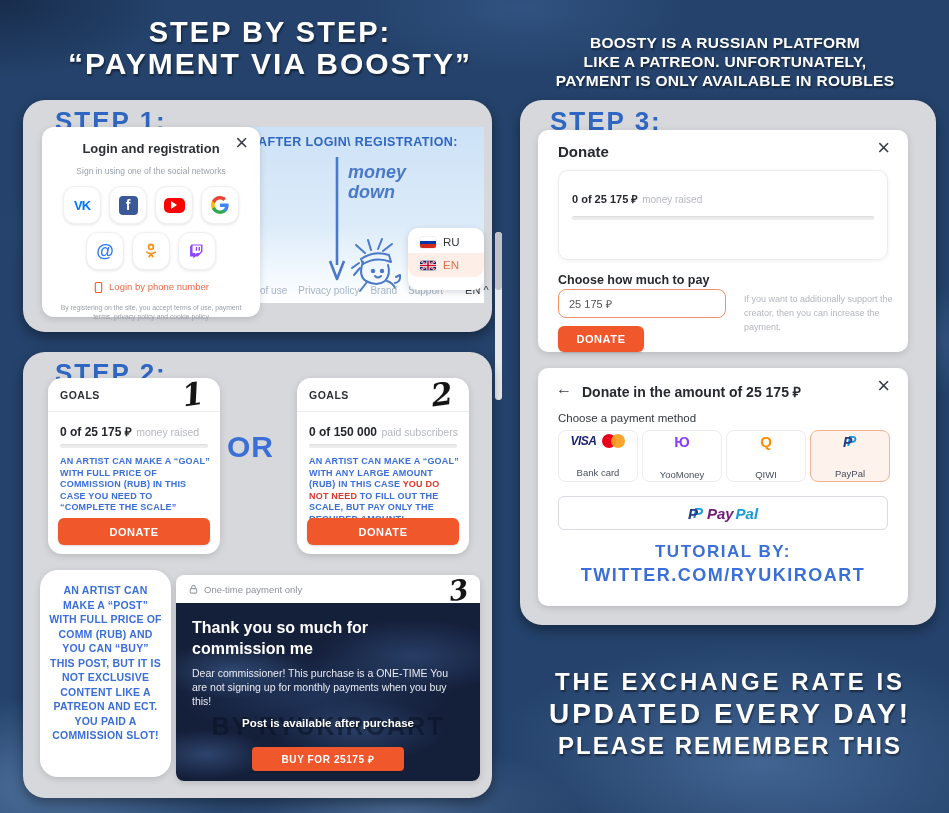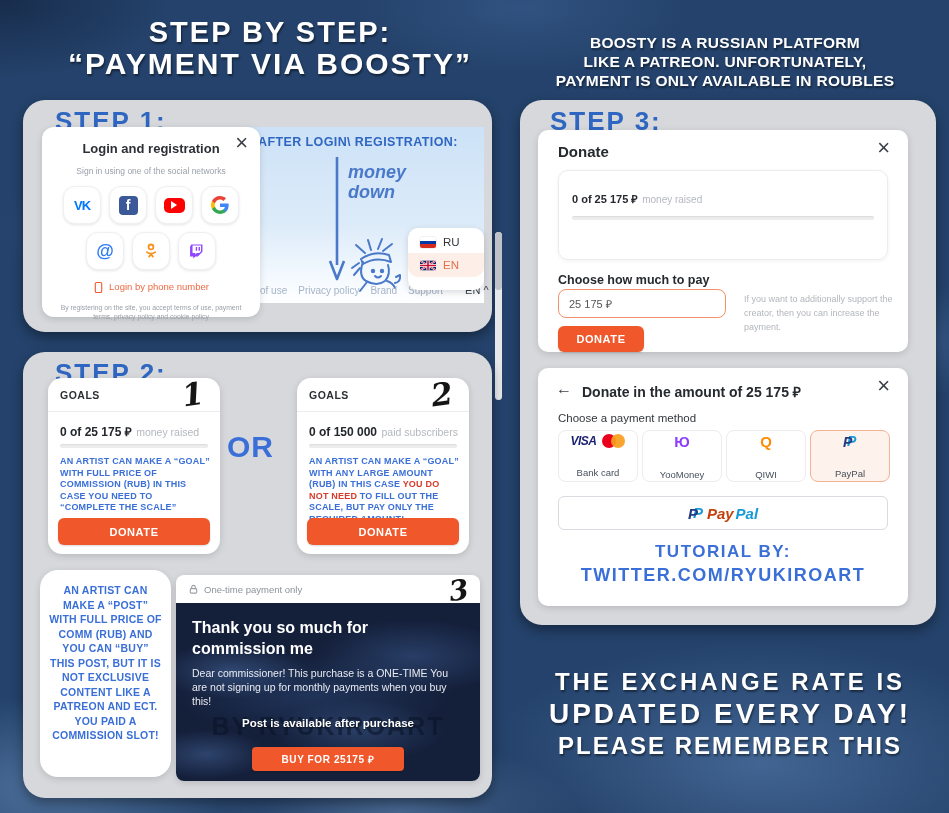--- a/index.html
+++ b/index.html
@@ -291,21 +291,21 @@
             <i style="position:absolute;left:0;top:1px;font-style:italic;font-weight:bold;font-size:14px;color:#253B80;">P</i>
           </span>
           <span class="tlabel">PayPal</span>
         </div>
       </div>
       <div class="abs" style="left:20px;top:128px;width:330px;height:34px;border:1px solid #d9dbe0;border-radius:6px;display:flex;align-items:center;justify-content:center;gap:2px;cursor:pointer;box-sizing:border-box;">
         <span style="position:relative;height:18px;width:15px;margin-right:2px;">
           <i style="position:absolute;left:5px;top:0;font-style:italic;font-weight:bold;font-size:15px;color:#179BD7;">P</i>
           <i style="position:absolute;left:0;top:1px;font-style:italic;font-weight:bold;font-size:15px;color:#253B80;">P</i>
         </span>
-        <span style="font-style:italic;font-weight:bold;font-size:15px;color:#c2410c;">Pay</span>
+        <span style="font-style:italic;font-weight:bold;font-size:15px;color:#701a75;">Pay</span>
         <span style="font-style:italic;font-weight:bold;font-size:15px;color:#179BD7;">Pal</span>
       </div>
       <div class="abs comicB" style="left:0;top:174px;width:100%;text-align:center;letter-spacing:1.5px;">
         <div style="font-size:17px;">TUTORIAL BY:</div>
         <div style="font-size:18px;margin-top:3px;">TWITTER.COM/RYUKIROART</div>
       </div>
     </div>
   </div>
 
   <div class="abs cwhite" style="left:520px;top:668px;width:420px;text-align:center;">

